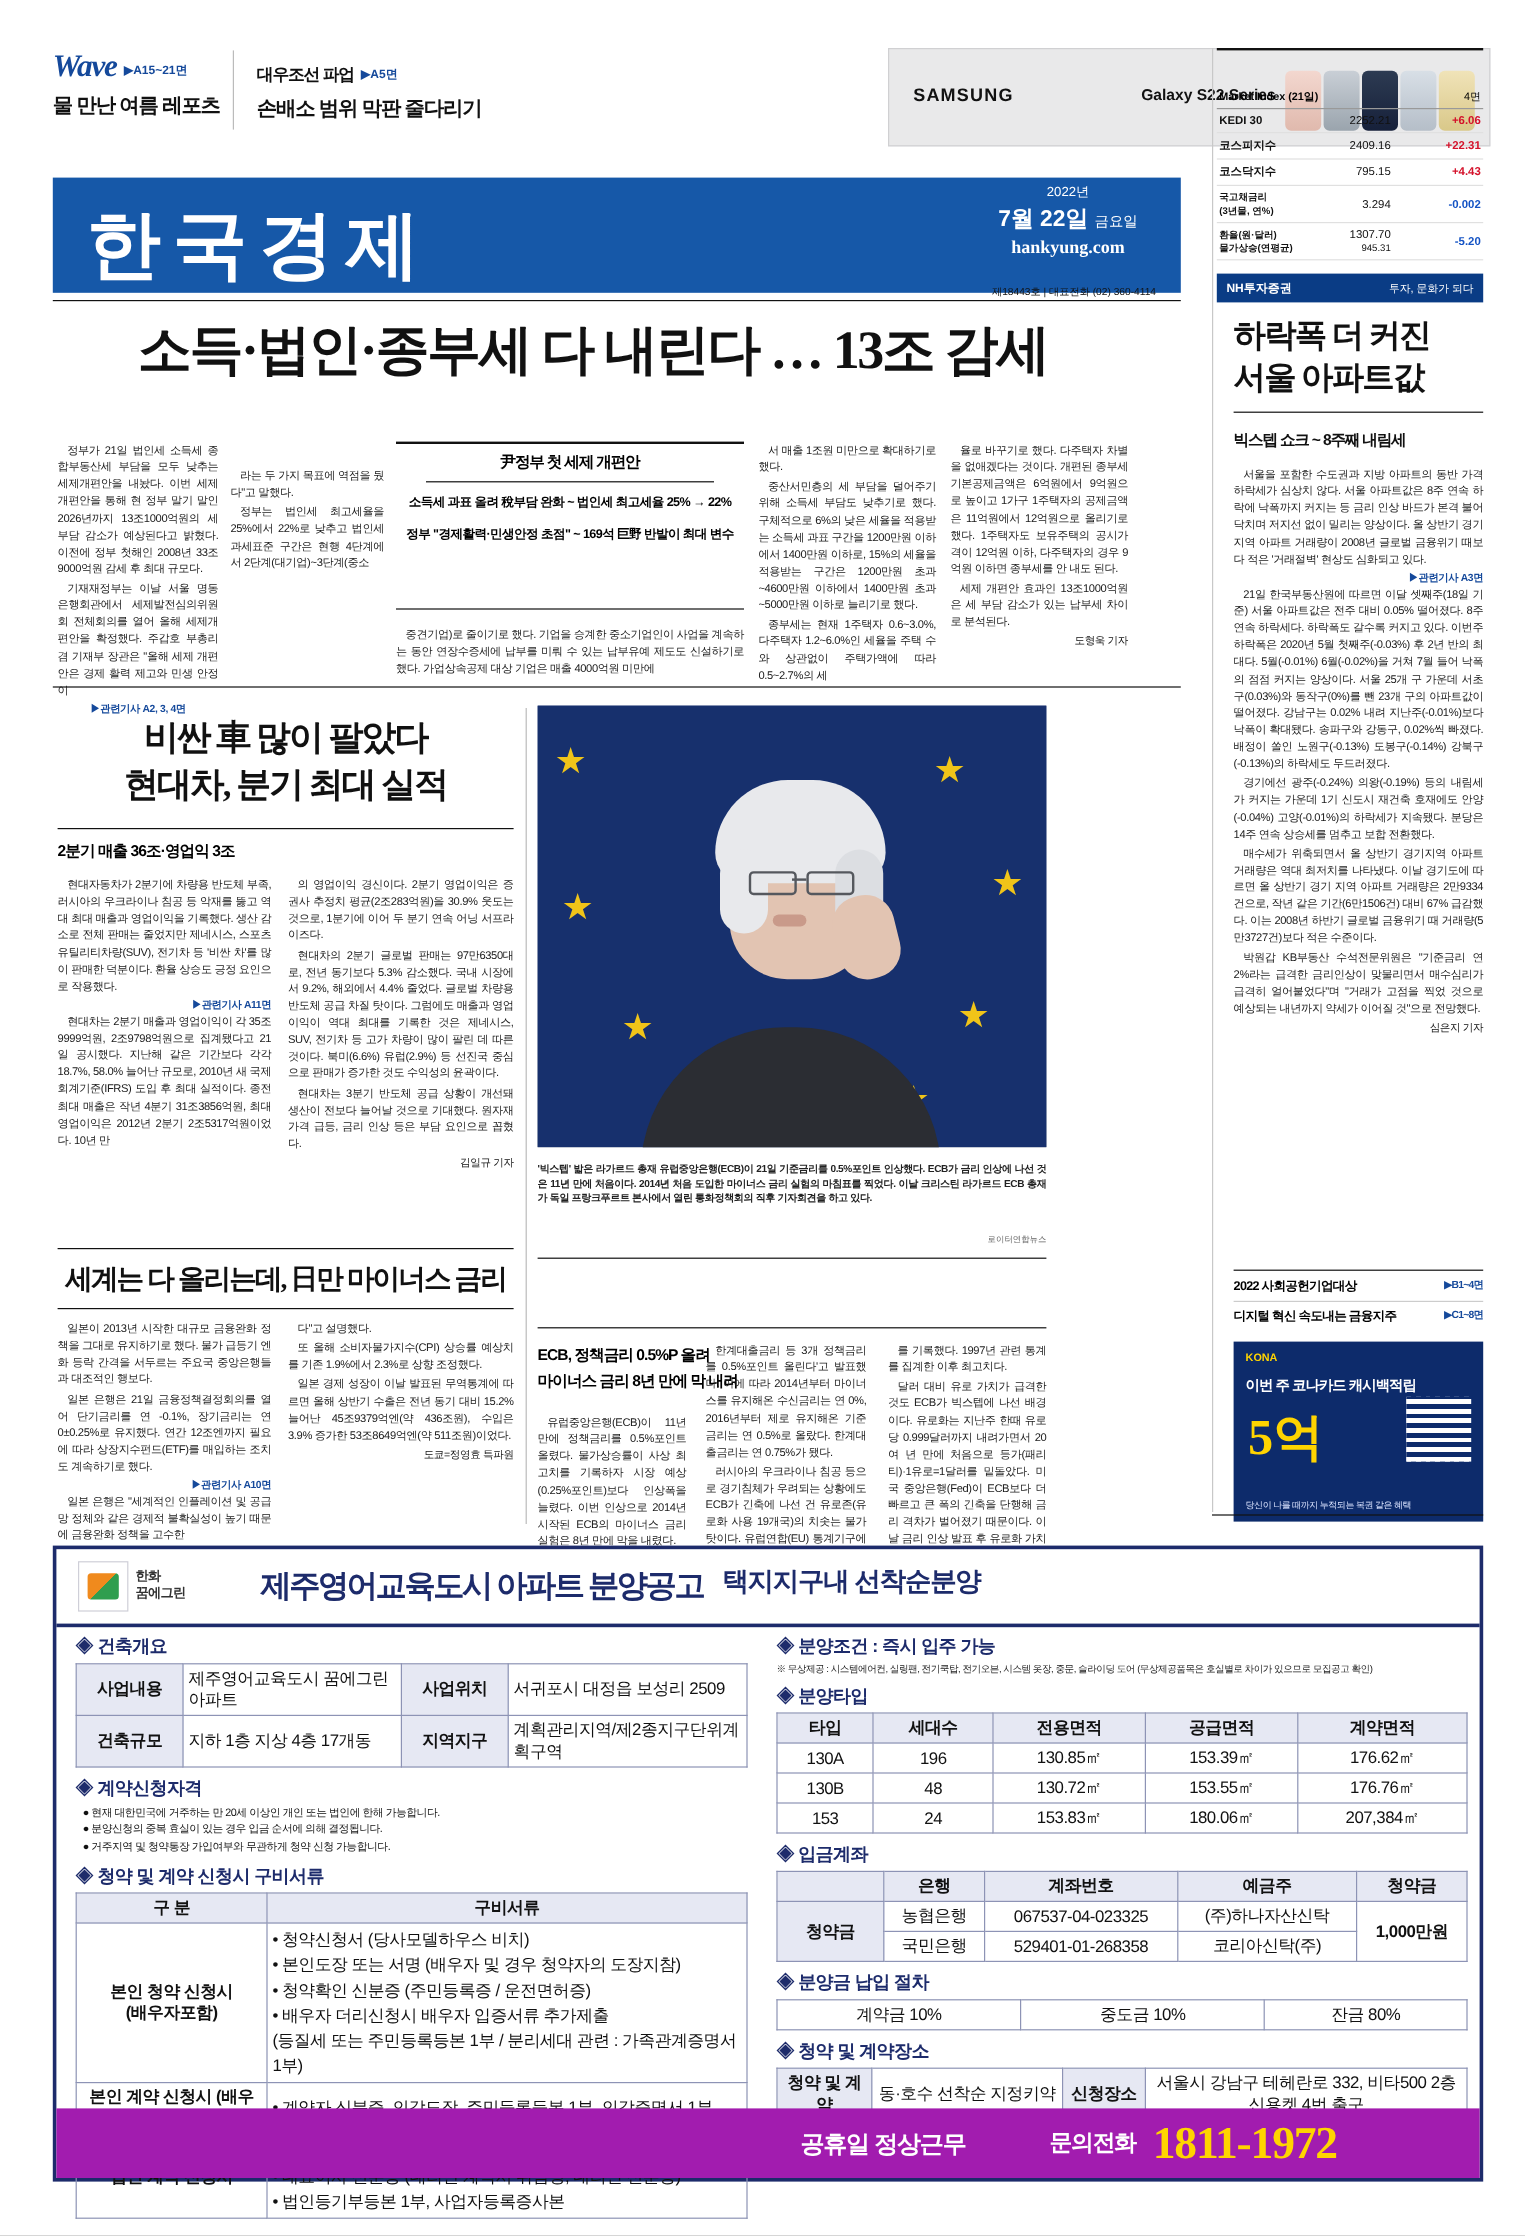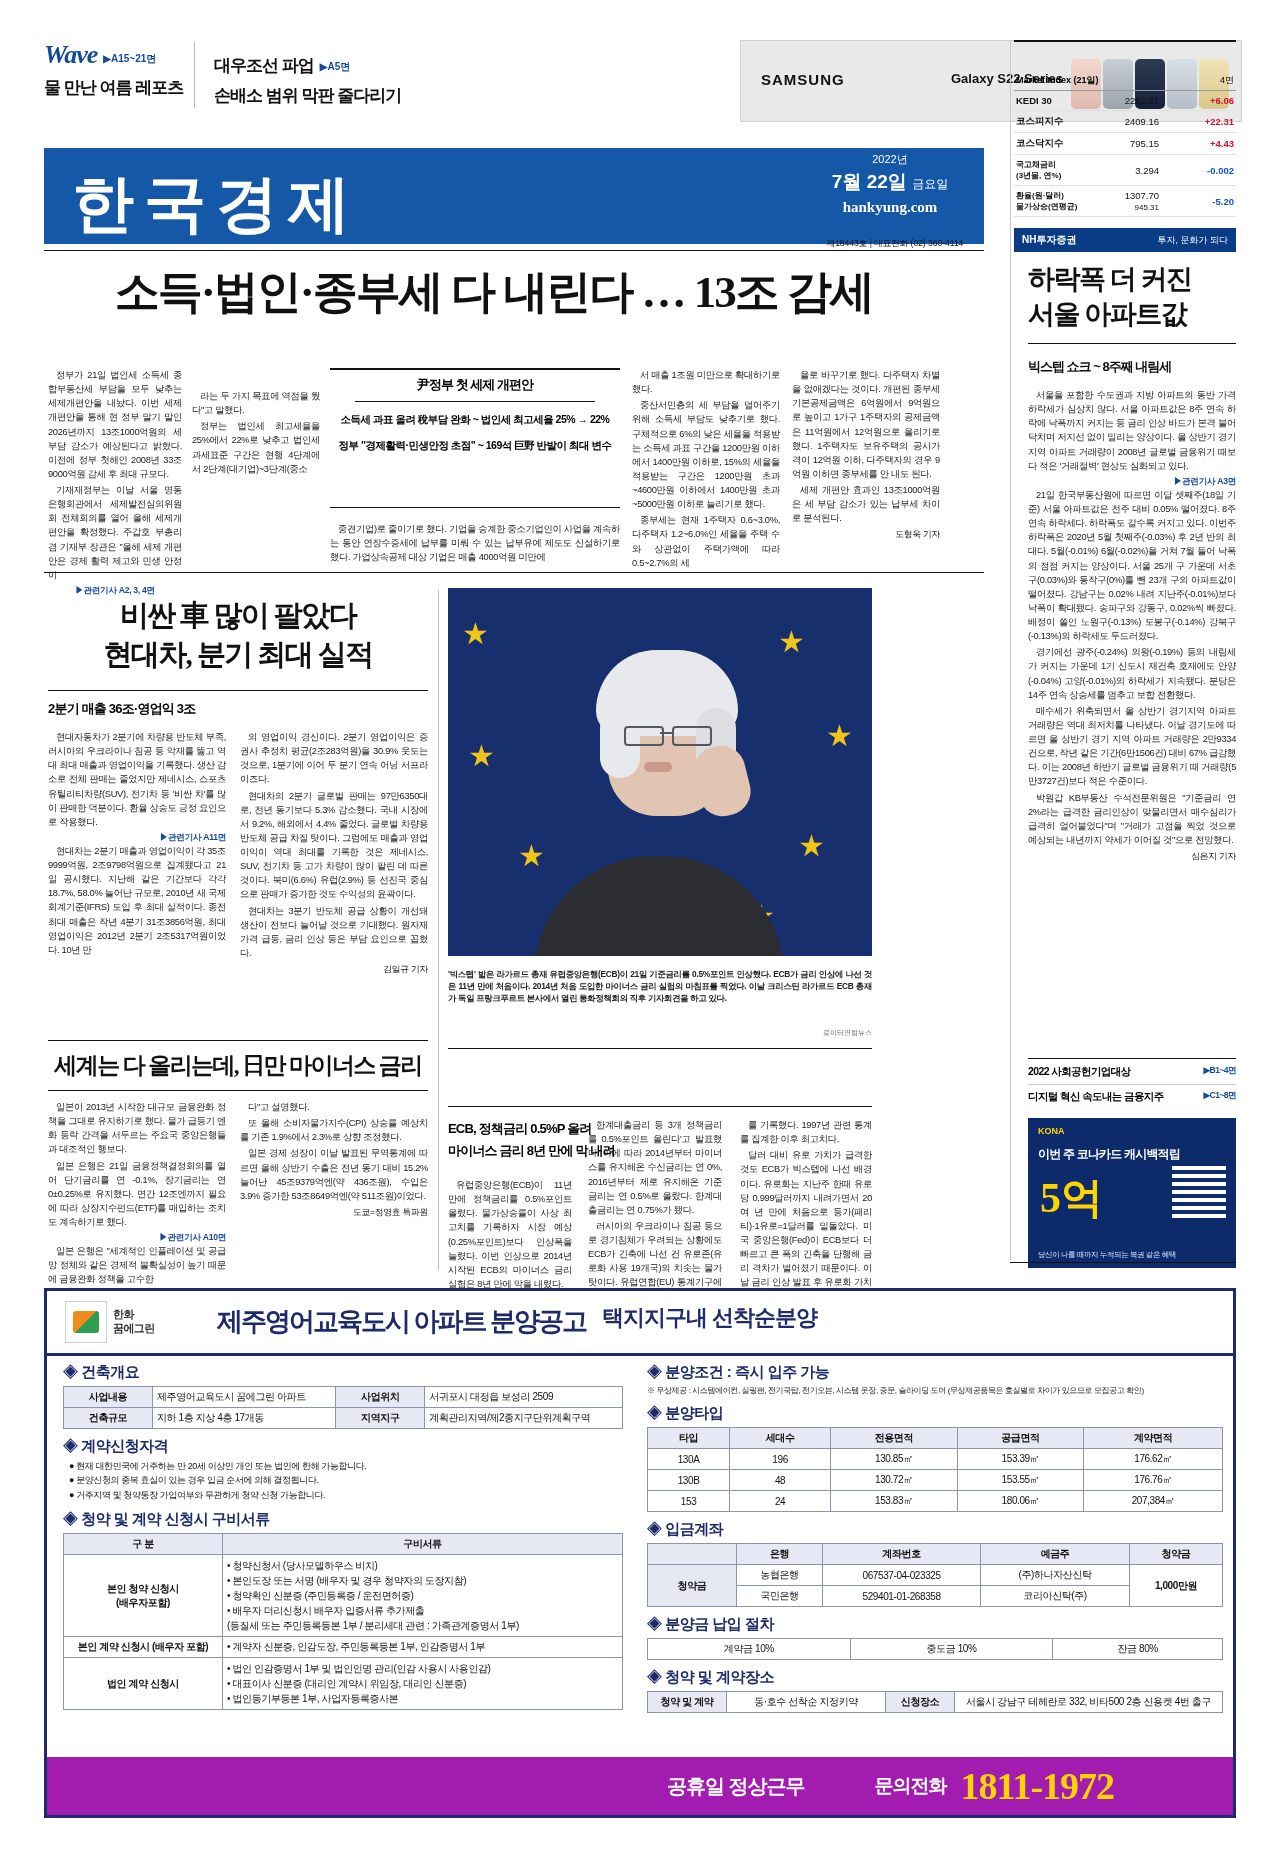--- a/index.html
+++ b/index.html
@@ -4,21 +4,21 @@
 <style>
   html,body{margin:0;padding:0;background:#b9b9b9;}
   body{font-family:"Liberation Sans",sans-serif;}
   #page{width:1280px;height:1863px;background:#fff;position:relative;overflow:hidden;}
   .pg{position:absolute;}
   
   .topstrip{position:absolute;left:44px;top:40px;width:1192px;height:78px;}
   .wave-logo{font-family:"Liberation Serif",serif;font-style:italic;font-weight:bold;font-size:26px;color:#15499b;letter-spacing:-1px;}
   .wave-sub{font-size:17px;font-weight:bold;color:#111;letter-spacing:-1px;margin-top:6px;}
   .ref{font-size:10px;color:#15499b;font-weight:bold;}
-  .tline1{font-size:17px;font-weight:bold;color:#111;letter-spacing:-1px;}
+  .tline1{font-size:14px;font-weight:bold;color:#111;letter-spacing:-1px;}
   .tline2{font-size:17px;font-weight:bold;color:#111;letter-spacing:-1px;margin-top:7px;}
   
   .samsungad{position:absolute;left:740px;top:40px;width:500px;height:80px;background:#e9e9ea;border:1px solid #d0d0d2;}
   .samsungad .sbrand{position:absolute;left:20px;top:30px;font-size:15px;font-weight:bold;letter-spacing:1px;color:#111;}
   .samsungad .sgal{position:absolute;left:210px;top:30px;font-size:13px;font-weight:bold;color:#111;}
   .phone{position:absolute;top:18px;width:30px;height:50px;border-radius:5px;}
   
   .market{position:absolute;left:1014px;top:40px;width:222px;height:180px;border-top:2px solid #111;}
   .market .mhead{display:flex;justify-content:space-between;font-size:9px;padding:3px 2px;border-bottom:1px solid #999;margin-top:29px;}
   .market .mrow{display:flex;align-items:center;justify-content:space-between;font-size:9.5px;border-bottom:1px solid #e0e0e0;padding:4px 2px;}
@@ -57,21 +57,21 @@
   .shead{font-family:"Liberation Serif",serif;font-weight:bold;letter-spacing:-1.6px;color:#111;}
   
   .photo{position:absolute;left:448px;top:588px;width:424px;height:368px;background:linear-gradient(#16306e,#0d2456);overflow:hidden;}
   .cap{font-size:8.4px;line-height:1.45;color:#222;letter-spacing:-0.3px;text-align:justify;}
   .capname{font-weight:bold;}
   
   .ad{position:absolute;left:44px;top:1288px;width:1192px;height:530px;background:#fff;border:3px solid #1d2b6b;box-sizing:border-box;}
   .adtitle{font-family:"Liberation Serif",serif;font-weight:bold;font-size:26px;color:#1d2b6b;letter-spacing:-2px;}
   .adtitle2{font-size:22px;font-weight:bold;color:#1d2b6b;letter-spacing:-1px;}
   .adsec{font-size:15px;font-weight:bold;color:#1d2b6b;letter-spacing:-0.5px;}
-  table.t{border-collapse:collapse;font-size:10px;width:100%;}
+  table.t{border-collapse:collapse;font-size:14px;width:100%;}
   table.t td,table.t th{border:1px solid #8d93b5;padding:3px 4px;color:#111;letter-spacing:-0.4px;}
   table.t th{background:#e6e8f3;font-weight:bold;text-align:center;}
   table.t td.k{background:#e6e8f3;font-weight:bold;text-align:center;width:80px;}
   .bullets{font-size:9px;line-height:1.6;color:#111;letter-spacing:-0.4px;}
   .phonebar{position:absolute;left:0;bottom:0;width:100%;height:58px;background:#a21caf;color:#fff;display:flex;align-items:center;}
   .phonenum{font-family:"Liberation Serif",serif;font-weight:bold;font-size:38px;color:#ffd400;letter-spacing:-1px;}
   .koupon{position:absolute;left:1028px;top:1118px;width:208px;height:150px;background:#0d2b6b;overflow:hidden;}
 </style>
 </head>
 <body>

